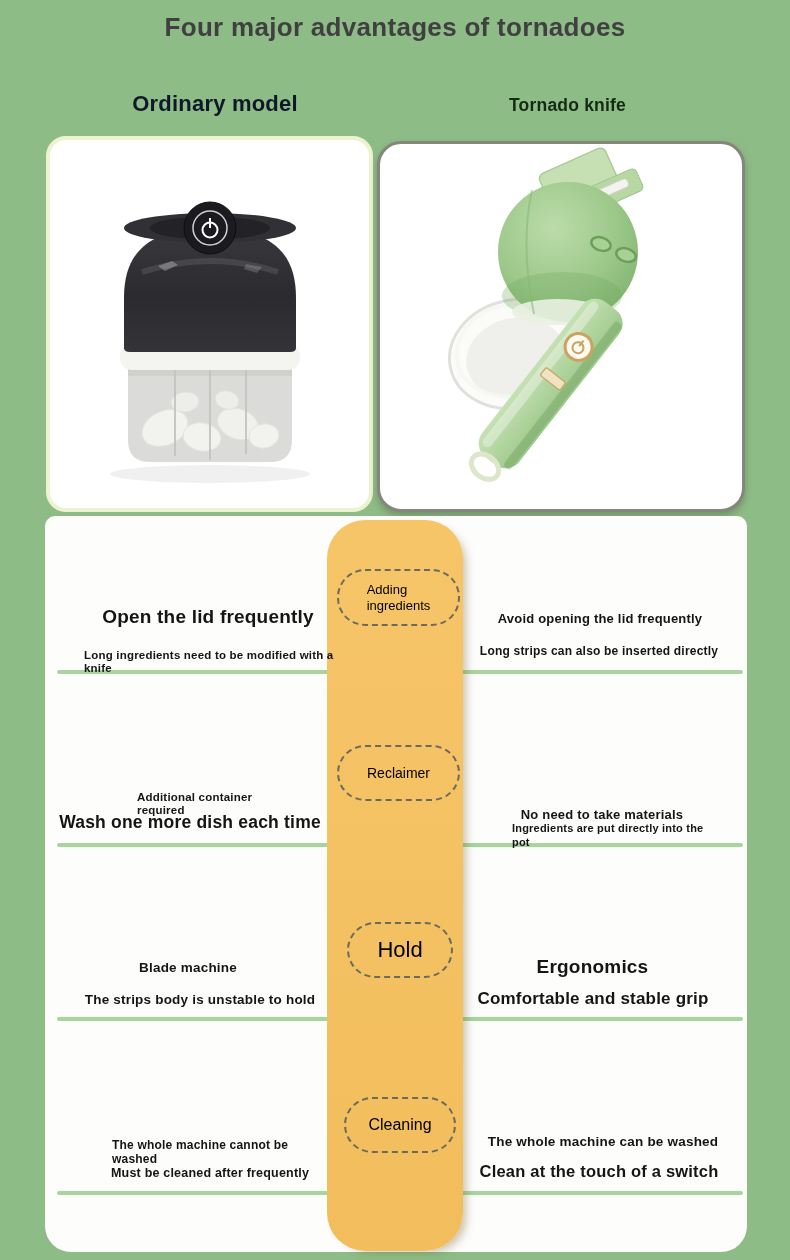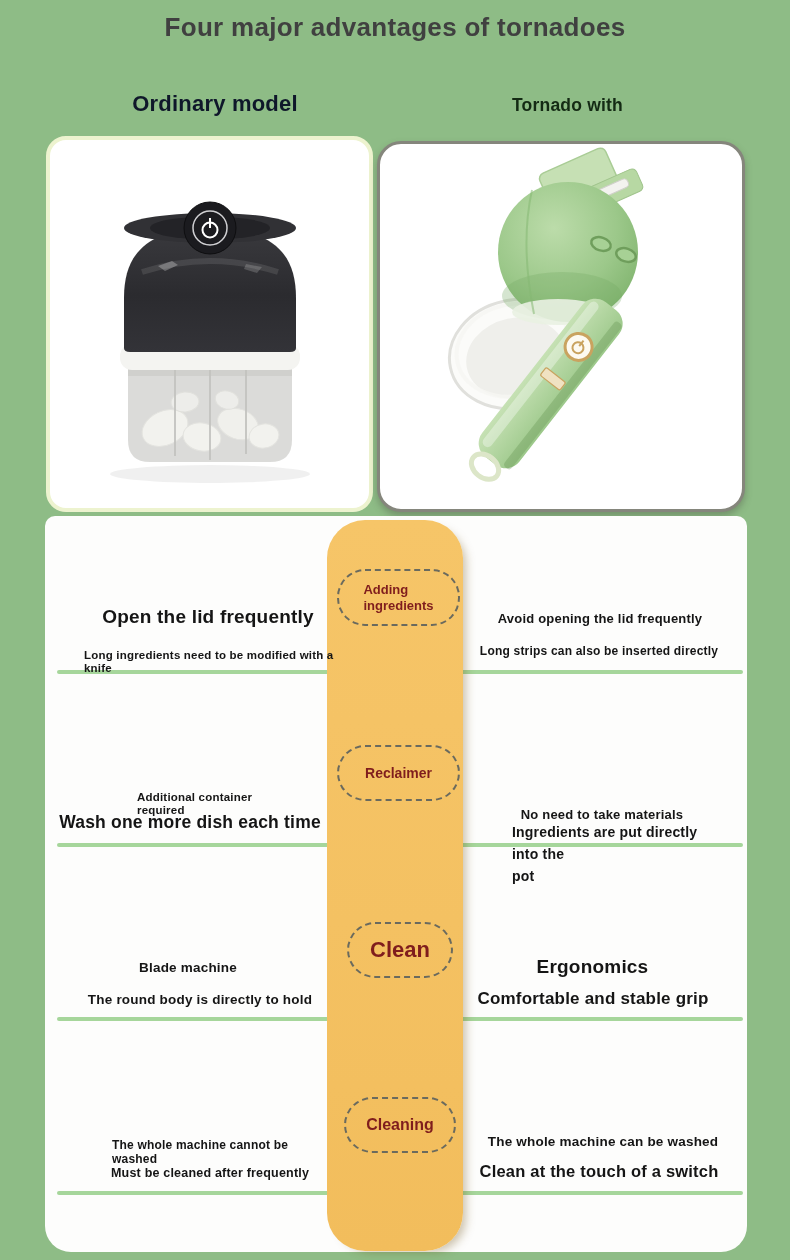--- a/index.html
+++ b/index.html
@@ -27,50 +27,50 @@
   .panel{left:45px;top:516px;width:702px;height:736px;background:#fdfdfc;border-radius:10px 10px 26px 26px;}
   .sep{position:absolute;left:57px;width:686px;height:4px;background:#a6d69b;border-radius:2px;}
   .sep1{top:670px;} .sep2{top:843px;} .sep3{top:1017px;} .sep4{top:1191px;}
 
   
   .pill{left:327px;top:520px;width:136px;height:731px;border-radius:38px;
         background:linear-gradient(180deg,#f6c568 0%,#f4c162 55%,#f2bd5c 100%);
         box-shadow:7px 5px 10px -4px rgba(110,80,20,.35);}
   .capsule{position:absolute;border:2.5px dashed #6a6a5e;border-radius:28px;
            display:flex;align-items:center;justify-content:center;
-           font-weight:bold;color:#7f1d1d;}
+           font-weight:normal;color:#000000;}
   .cap1{left:337px;top:569px;width:119px;height:53px;font-size:13px;line-height:16px;text-align:left;white-space:pre-line;}
   .cap2{left:337px;top:745px;width:119px;height:52px;font-size:14px;}
   .cap3{left:347px;top:922px;width:102px;height:52px;font-size:22px;}
   .cap4{left:344px;top:1097px;width:108px;height:52px;font-size:16px;}
 
   
   .r1-lt{left:78px;top:606px;width:260px;font-size:19px;}
   .r1-ls{left:84px;top:639px;width:262px;font-size:11.5px;line-height:13px;}
   .r1-rt{left:478px;top:611px;width:244px;font-size:13px;}
   .r1-rs{left:470px;top:644px;width:258px;font-size:12px;}
   .r2-ls{left:137px;top:781px;width:200px;font-size:11.5px;line-height:13px;}
   .r2-lt{left:52px;top:812px;width:276px;font-size:17.5px;}
   .r2-rt{left:488px;top:786px;width:228px;font-size:13px;margin-top:21px;}
-  .r2-rs{left:512px;top:811px;width:212px;font-size:14px;line-height:22px;}
+  .r2-rs{left:512px;top:811px;width:212px;font-size:11px;line-height:14px;}
   .r3-lt{left:108px;top:960px;width:160px;font-size:13.5px;}
   .r3-ls{left:72px;top:992px;width:256px;font-size:13.5px;}
   .r3-rt{left:500px;top:956px;width:185px;font-size:19px;}
   .r3-rs{left:462px;top:989px;width:262px;font-size:17px;}
   .r4-lt{left:112px;top:1128px;width:192px;font-size:12px;line-height:14px;}
   .r4-ls{left:111px;top:1166px;width:270px;font-size:12.5px;}
   .r4-rt{left:478px;top:1134px;width:250px;font-size:13.5px;}
   .r4-rs{left:468px;top:1162px;width:262px;font-size:16.5px;}
 </style>
 </head>
 <body>
 
 <div class="txt title">Four major advantages of tornadoes</div>
 <div class="txt hdr-left">Ordinary model</div>
-<div class="txt hdr-right">Tornado with</div>
+<div class="txt hdr-right">Tornado knife</div>
 
 <div class="card card-left">
   <svg width="319" height="368" viewBox="0 0 319 368">
     <defs>
       <linearGradient id="domeG" x1="0" y1="0" x2="0" y2="1">
         <stop offset="0" stop-color="#3a3a3e"></stop>
           <stop offset=".55" stop-color="#2b2b2f"></stop>
           <stop offset="1" stop-color="#333338"></stop>
       </linearGradient>
     </defs>
@@ -162,38 +162,38 @@
 <div class="abs panel"></div>
 <div class="sep sep1"></div>
 <div class="sep sep2"></div>
 <div class="sep sep3"></div>
 <div class="sep sep4"></div>
 
 <div class="abs pill"></div>
 <div class="capsule cap1">Adding
 ingredients</div>
 <div class="capsule cap2">Reclaimer</div>
-<div class="capsule cap3">Clean</div>
+<div class="capsule cap3">Hold</div>
 <div class="capsule cap4">Cleaning</div>
 
 <div class="txt r1-lt ctr">Open the lid frequently</div>
 <div class="txt r1-ls pre">Long ingredients need to be modified with a
 knife</div>
 <div class="txt r1-rt ctr">Avoid opening the lid frequently</div>
 <div class="txt r1-rs ctr">Long strips can also be inserted directly</div>
 
 <div class="txt r2-ls pre">Additional container
 required</div>
 <div class="txt r2-lt ctr">Wash one more dish each time</div>
 <div class="txt r2-rt ctr">No need to take materials</div>
 <div class="txt r2-rs pre">Ingredients are put directly into the
 pot</div>
 
 <div class="txt r3-lt ctr">Blade machine</div>
-<div class="txt r3-ls ctr">The round body is directly to hold</div>
+<div class="txt r3-ls ctr">The strips body is unstable to hold</div>
 <div class="txt r3-rt ctr">Ergonomics</div>
 <div class="txt r3-rs ctr">Comfortable and stable grip</div>
 
 <div class="txt r4-lt pre">The whole machine cannot be
 washed</div>
 <div class="txt r4-ls">Must be cleaned after frequently</div>
 <div class="txt r4-rt ctr">The whole machine can be washed</div>
 <div class="txt r4-rs ctr">Clean at the touch of a switch</div>
 
 </body></html>

